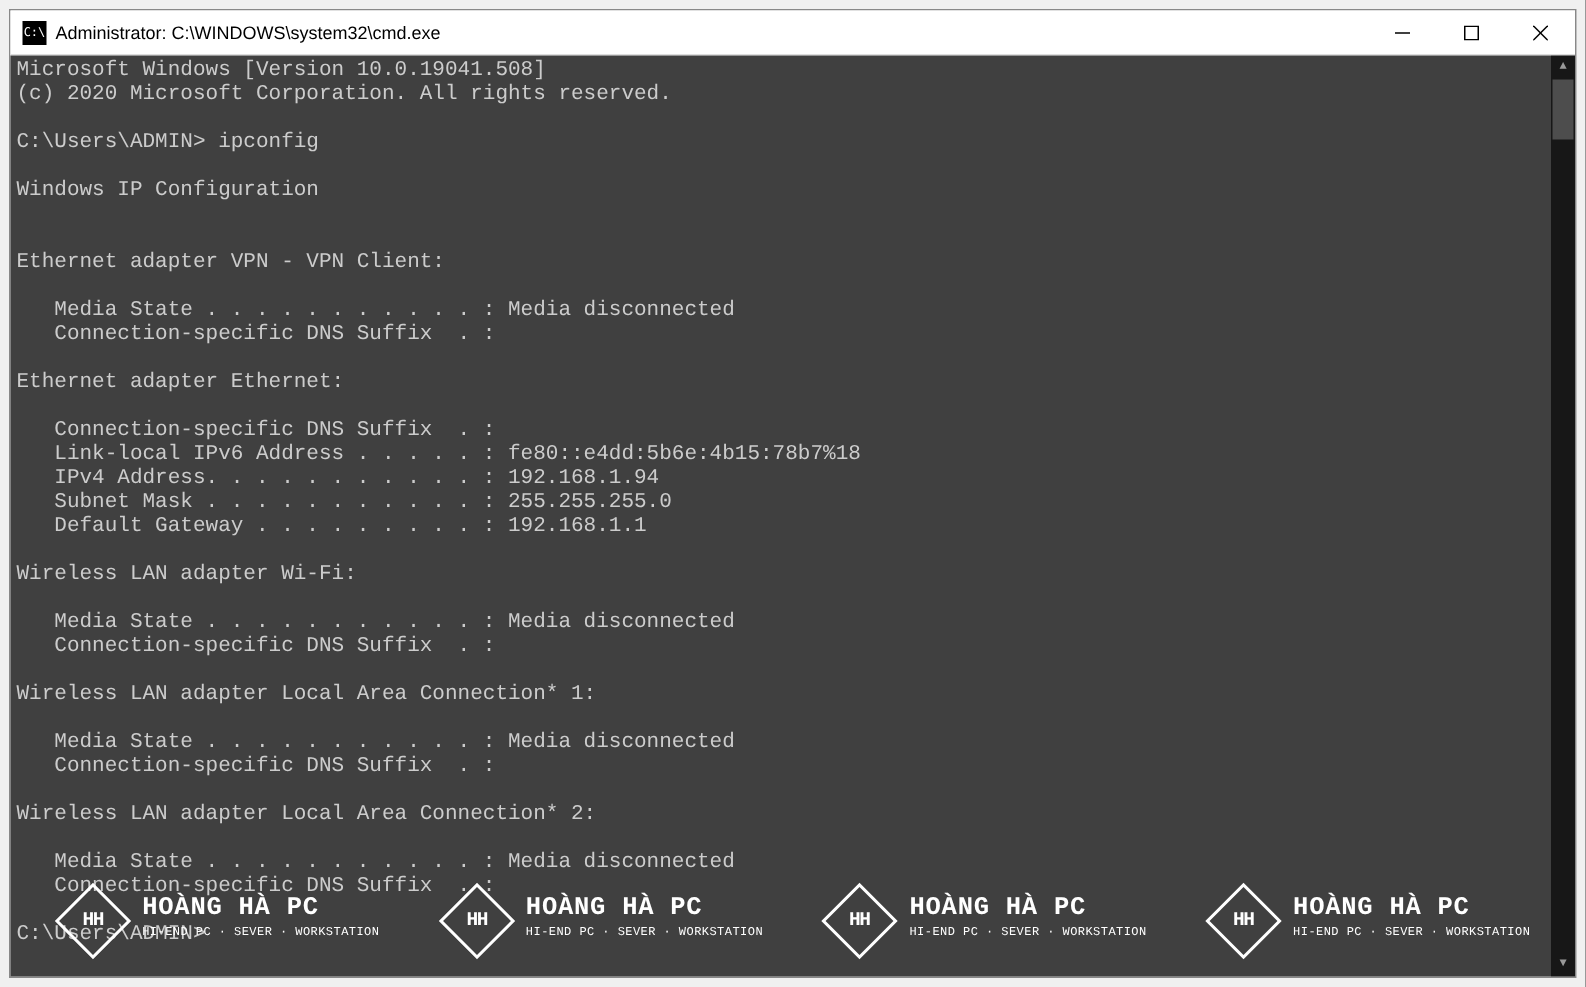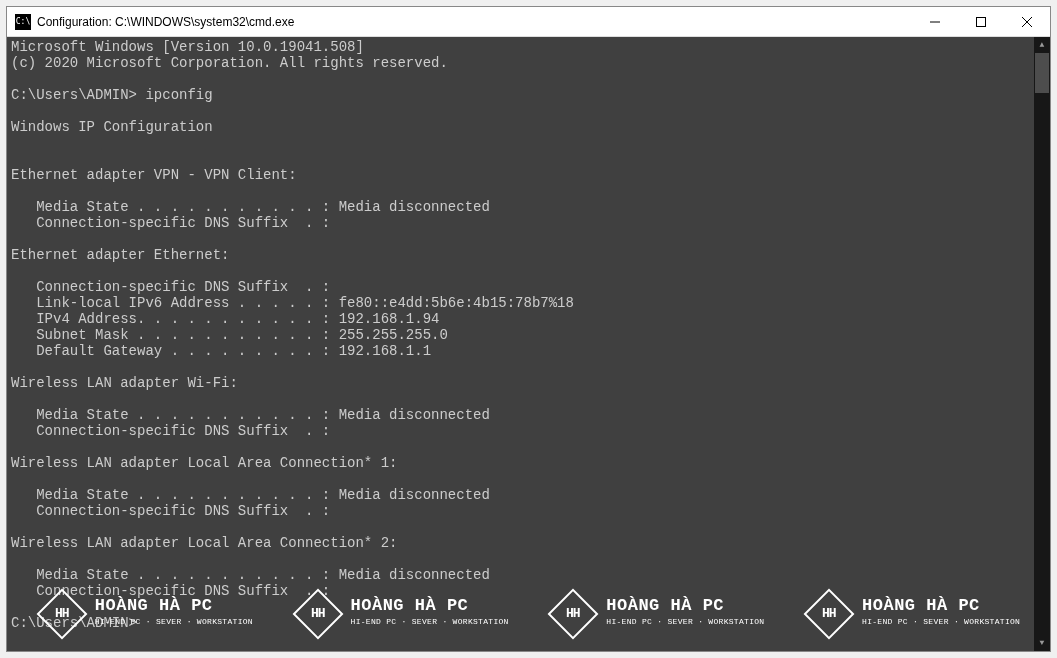--- a/index.html
+++ b/index.html
@@ -163,21 +163,21 @@
     }
   </style>
 </head>
 <body>
 
 <div class="window">
   <div class="titlebar">
     <div class="titlebar-icon">
       <span class="titlebar-icon-inner">C:\</span>
     </div>
-    <div class="titlebar-title">Configuration: C:\WINDOWS\system32\cmd.exe</div>
+    <div class="titlebar-title">Administrator: C:\WINDOWS\system32\cmd.exe</div>
     <div class="titlebar-controls">
       <div class="titlebar-btn">
         <svg width="10" height="10">
             <line x1="0" y1="5" x2="10" y2="5" stroke="#000" stroke-width="1"></line>
           </svg>
       </div>
       <div class="titlebar-btn">
         <svg width="10" height="10">
             <rect x="0.5" y="0.5" width="9" height="9" fill="none" stroke="#000" stroke-width="1"></rect>
           </svg>

